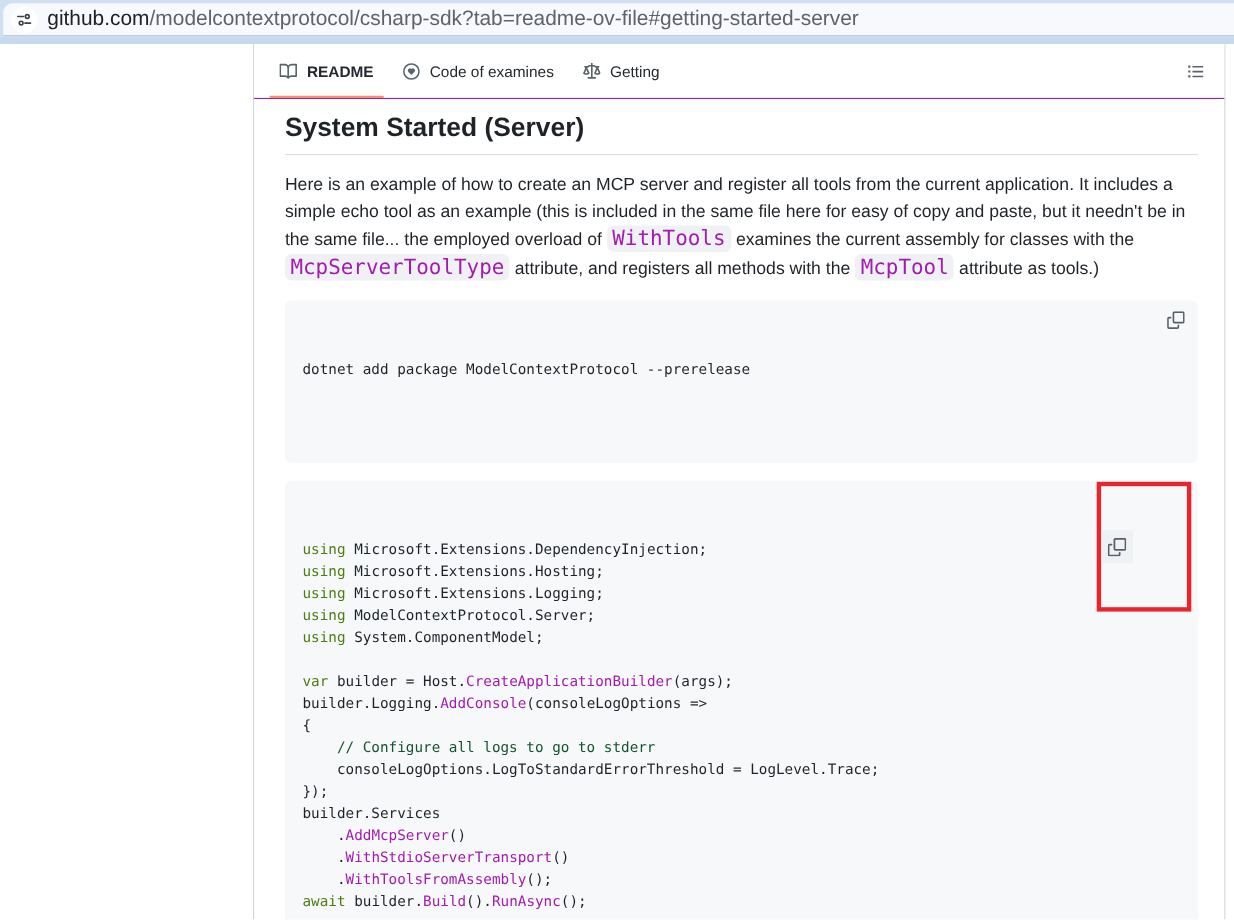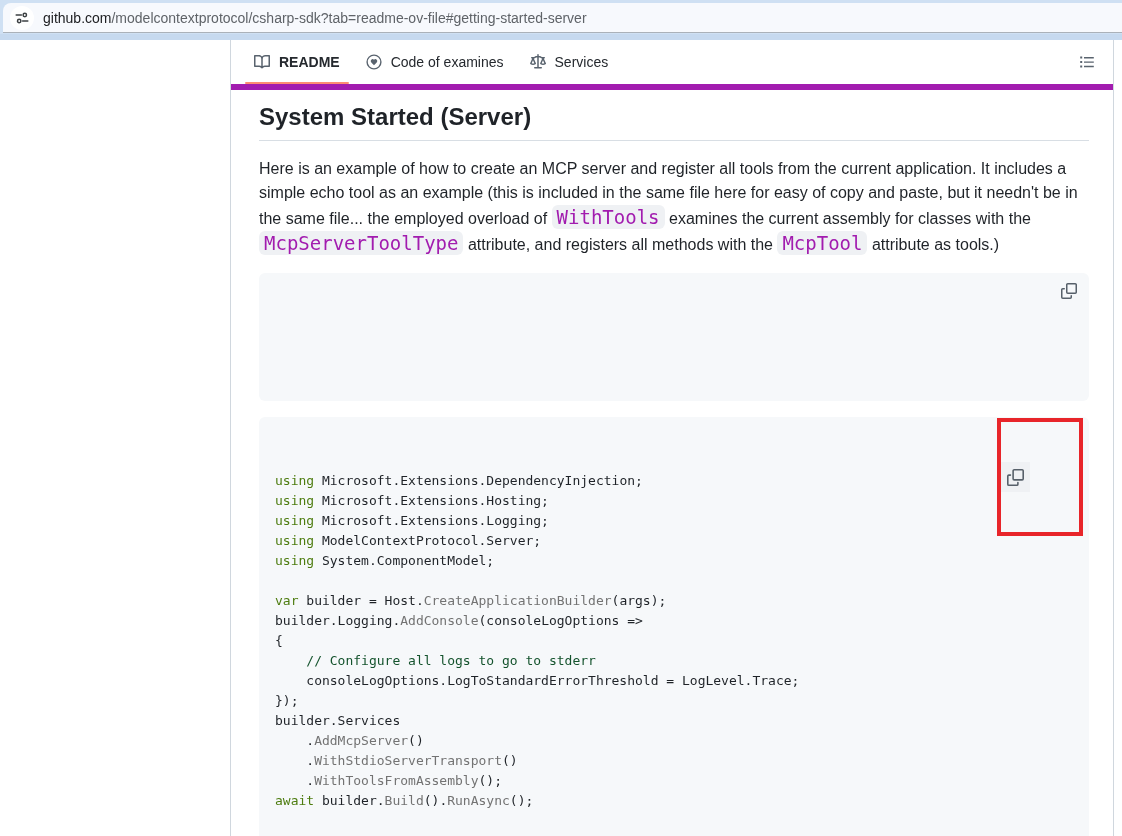--- a/index.html
+++ b/index.html
@@ -7,33 +7,33 @@
     font-family:"Liberation Sans", sans-serif; }
 
   
   .chrome { height:40px; background:#cfe0f3; position:relative; }
   .url-row { position:absolute; left:3px; right:0; top:3px; height:30px;
     background:#f7f9fd; border-top-left-radius:8px;
     border-bottom:1px solid #aab1b9; display:flex; align-items:center; }
   .site-badge { width:24px; height:24px; border-radius:50%; background:#fff;
     margin-left:7px; display:flex; align-items:center; justify-content:center;
     color:#3c4043; flex:0 0 auto; cursor:pointer; }
-  .url-text { margin-left:9px; font-size:14px; white-space:nowrap; overflow:hidden; }
+  .url-text { margin-left:9px; font-size:19px; white-space:nowrap; overflow:hidden; }
   .url-host { color:#202124; }
   .url-rest { color:#5f6368; }
   .chrome-bottom { position:absolute; left:0; right:0; bottom:0; height:6px; background:#c6d9ef; }
 
   
   .page { height:796px; background:#fff; }
   .container { margin-left:230px; width:884px; height:100%;
     border-left:1px solid #d0d7de; border-right:1px solid #d0d7de; background:#fff; }
 
   
   .readme-header { height:50px; display:flex; align-items:center;
-    padding:0 12px 0 6px; border-bottom:6px solid #a21caf; background:#fff; }
+    padding:0 12px 0 6px; border-bottom:1px solid #a21caf; background:#fff; }
   .tab { position:relative; height:100%; display:flex; align-items:center;
     padding:0 9px; margin-left:8px; gap:9px; font-size:14px; color:#25292e;
     cursor:pointer; white-space:nowrap; }
   .tab .ticon { color:#59636e; display:flex; }
   .tab.active { font-weight:bold; }
   .tab.active::after { content:""; position:absolute; left:0; right:0; bottom:0;
     height:2px; background:#fd8c73; border-radius:2px; }
   .spacer { flex:1; }
   .outline-btn { color:#59636e; display:flex; padding:6px; cursor:pointer; }
 
@@ -44,21 +44,21 @@
   .rm-para { font-size:16px; line-height:24px; color:#1f2328; margin-bottom:16px; }
   .rm-para code { font-family:"DejaVu Sans Mono", monospace; font-size:19px;
     background:#eff1f4; padding:1px 5px; border-radius:6px; color:#a21caf; }
 
   .code-block { position:relative; background:#f6f8fa; border-radius:6px;
     padding:14px 16px; margin-bottom:16px;
     font-family:"DejaVu Sans Mono", monospace; font-size:13px; line-height:20px;
     color:#1f2328; white-space:pre; overflow:hidden; }
   .code-line { height:20px; }
   .tok-k { color:#4d7c0f; }
-  .tok-f { color:#737373; }
+  .tok-f { color:#a21caf; }
   .tok-p { color:#1f2328; }
   .tok-c { color:#14532d; }
 
   .copy-btn { position:absolute; top:10px; right:12px; color:#57606a;
     display:flex; cursor:pointer; }
 
   .annotated-wrap { position:absolute; top:1px; right:6px;
     border:4px solid #e8252a; }
   .annotated-wrap .copy-inner { width:29px; height:30px; background:#eff1f4;
     display:flex; align-items:center; justify-content:center; color:#57606a; cursor:pointer; }
@@ -126,37 +126,37 @@
             </svg>
           </span>
         <span>Code of examines</span>
       </div>
       <div class="tab">
         <span class="ticon">
             <svg width="16" height="16">
               <use href="#i-law"></use>
             </svg>
           </span>
-        <span>Services</span>
+        <span>Getting</span>
       </div>
       <div class="spacer"></div>
       <div class="outline-btn">
         <svg width="16" height="16">
             <use href="#i-list"></use>
           </svg>
       </div>
     </div>
 
     <div class="readme-body">
       <h2 class="rm-heading">System Started (Server)</h2>
 
       <p class="rm-para"><span>Here is an example of how to create an MCP server and register all tools from the current application. It includes a simple echo tool as an example (this is included in the same file here for easy of copy and paste, but it needn't be in the same file... the employed overload of </span><code>WithTools</code><span> examines the current assembly for classes with the </span><code>McpServerToolType</code><span> attribute, and registers all methods with the </span><code>McpTool</code><span> attribute as tools.)</span></p>
 
       <div class="code-block">
-        <div></div>
+        <div><div class="code-line"><span class="tok-p">dotnet add package ModelContextProtocol --prerelease</span></div></div>
         <div class="copy-btn">
           <svg width="16" height="16">
               <use href="#i-copy"></use>
             </svg>
         </div>
       </div>
 
       <div class="code-block">
         <div><div class="code-line"><span class="tok-k">using</span><span class="tok-p"> Microsoft.Extensions.DependencyInjection;</span></div><div class="code-line"><span class="tok-k">using</span><span class="tok-p"> Microsoft.Extensions.Hosting;</span></div><div class="code-line"><span class="tok-k">using</span><span class="tok-p"> Microsoft.Extensions.Logging;</span></div><div class="code-line"><span class="tok-k">using</span><span class="tok-p"> ModelContextProtocol.Server;</span></div><div class="code-line"><span class="tok-k">using</span><span class="tok-p"> System.ComponentModel;</span></div><div class="code-line">&nbsp;</div><div class="code-line"><span class="tok-k">var</span><span class="tok-p"> builder = Host.</span><span class="tok-f">CreateApplicationBuilder</span><span class="tok-p">(args);</span></div><div class="code-line"><span class="tok-p">builder.Logging.</span><span class="tok-f">AddConsole</span><span class="tok-p">(consoleLogOptions =&gt;</span></div><div class="code-line"><span class="tok-p">{</span></div><div class="code-line"><span class="tok-c">    // Configure all logs to go to stderr</span></div><div class="code-line"><span class="tok-p">    consoleLogOptions.LogToStandardErrorThreshold = LogLevel.Trace;</span></div><div class="code-line"><span class="tok-p">});</span></div><div class="code-line"><span class="tok-p">builder.Services</span></div><div class="code-line"><span class="tok-p">    .</span><span class="tok-f">AddMcpServer</span><span class="tok-p">()</span></div><div class="code-line"><span class="tok-p">    .</span><span class="tok-f">WithStdioServerTransport</span><span class="tok-p">()</span></div><div class="code-line"><span class="tok-p">    .</span><span class="tok-f">WithToolsFromAssembly</span><span class="tok-p">();</span></div><div class="code-line"><span class="tok-k">await</span><span class="tok-p"> builder.</span><span class="tok-f">Build</span><span class="tok-p">().</span><span class="tok-f">RunAsync</span><span class="tok-p">();</span></div></div>
         <div class="annotated-wrap">

